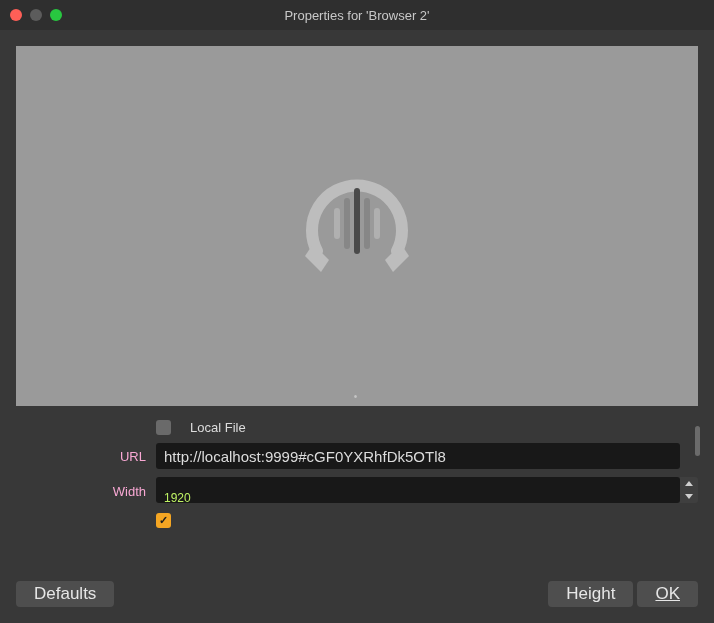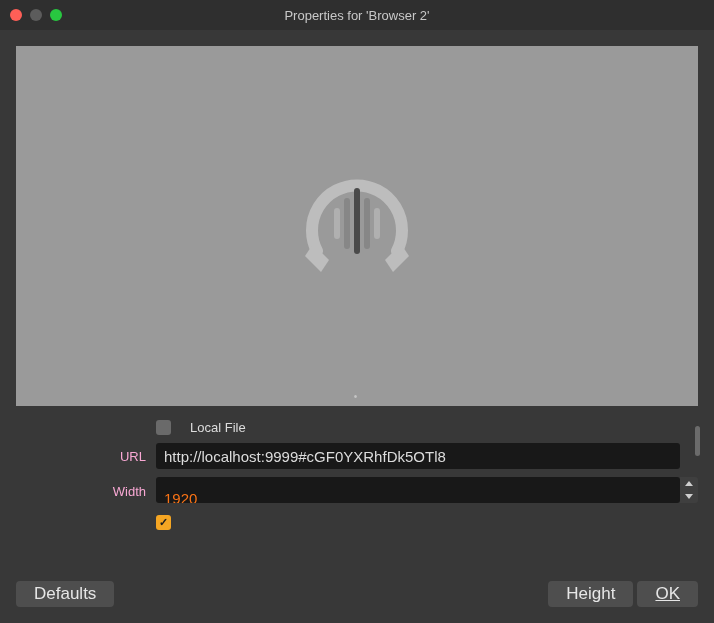--- a/index.html
+++ b/index.html
@@ -108,23 +108,23 @@
     }
     .num-wrap {
       position: relative;
     }
     .num-input {
       width: 100%;
       height: 26px;
       background: #181818;
       border: none;
       border-radius: 3px;
-      color: #f97316;
+      color: #bef264;
       padding: 16px 24px 0 8px;
-      font-size: 15px;
+      font-size: 12px;
       outline: none;
     }
     .stepper {
       position: absolute;
       right: 0; top: 0;
       width: 18px; height: 26px;
       background: #3f3f3f;
       border-radius: 0 3px 3px 0;
       display: flex;
       flex-direction: column;

